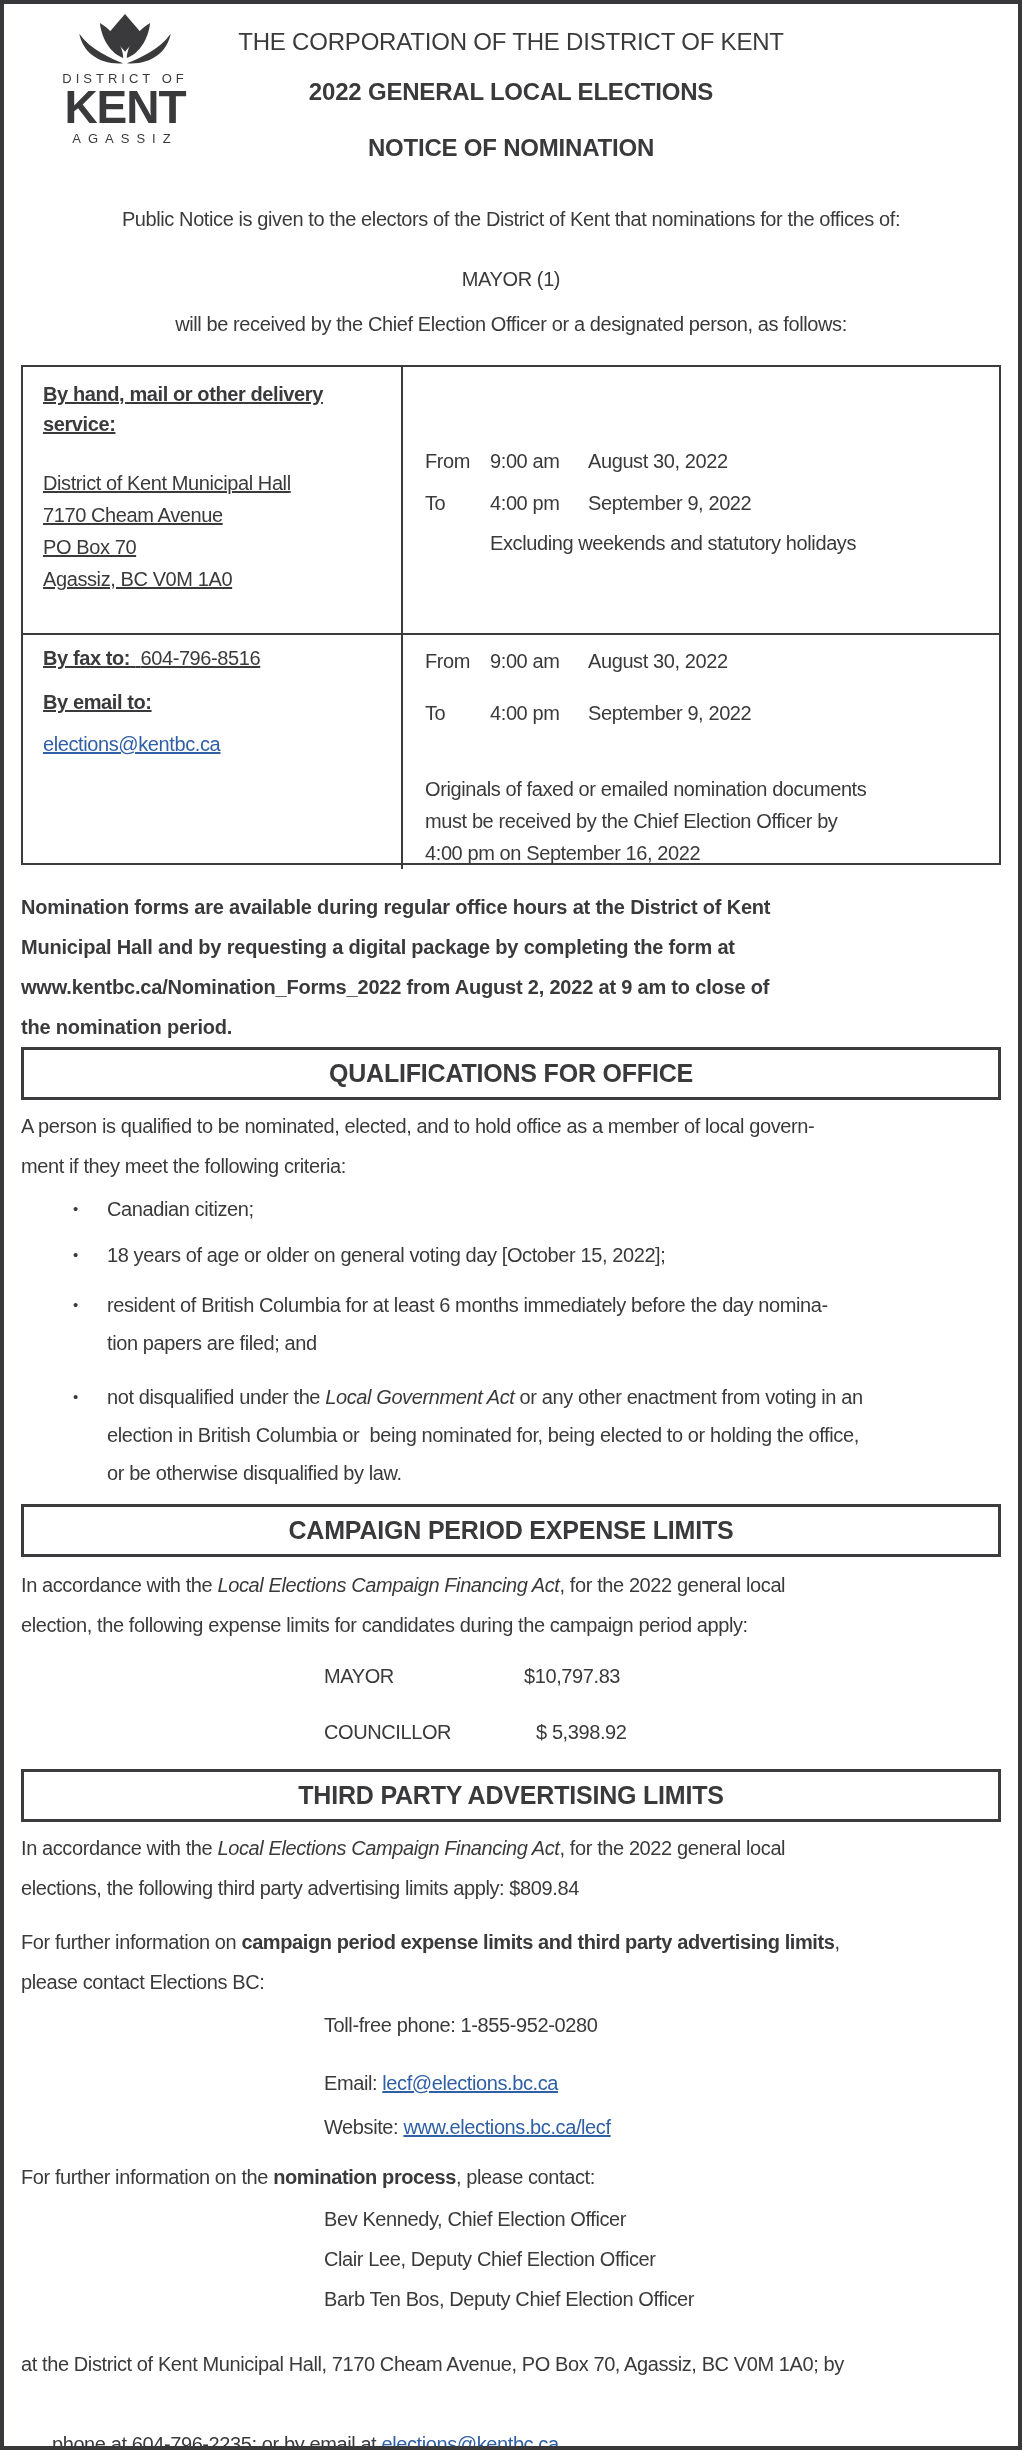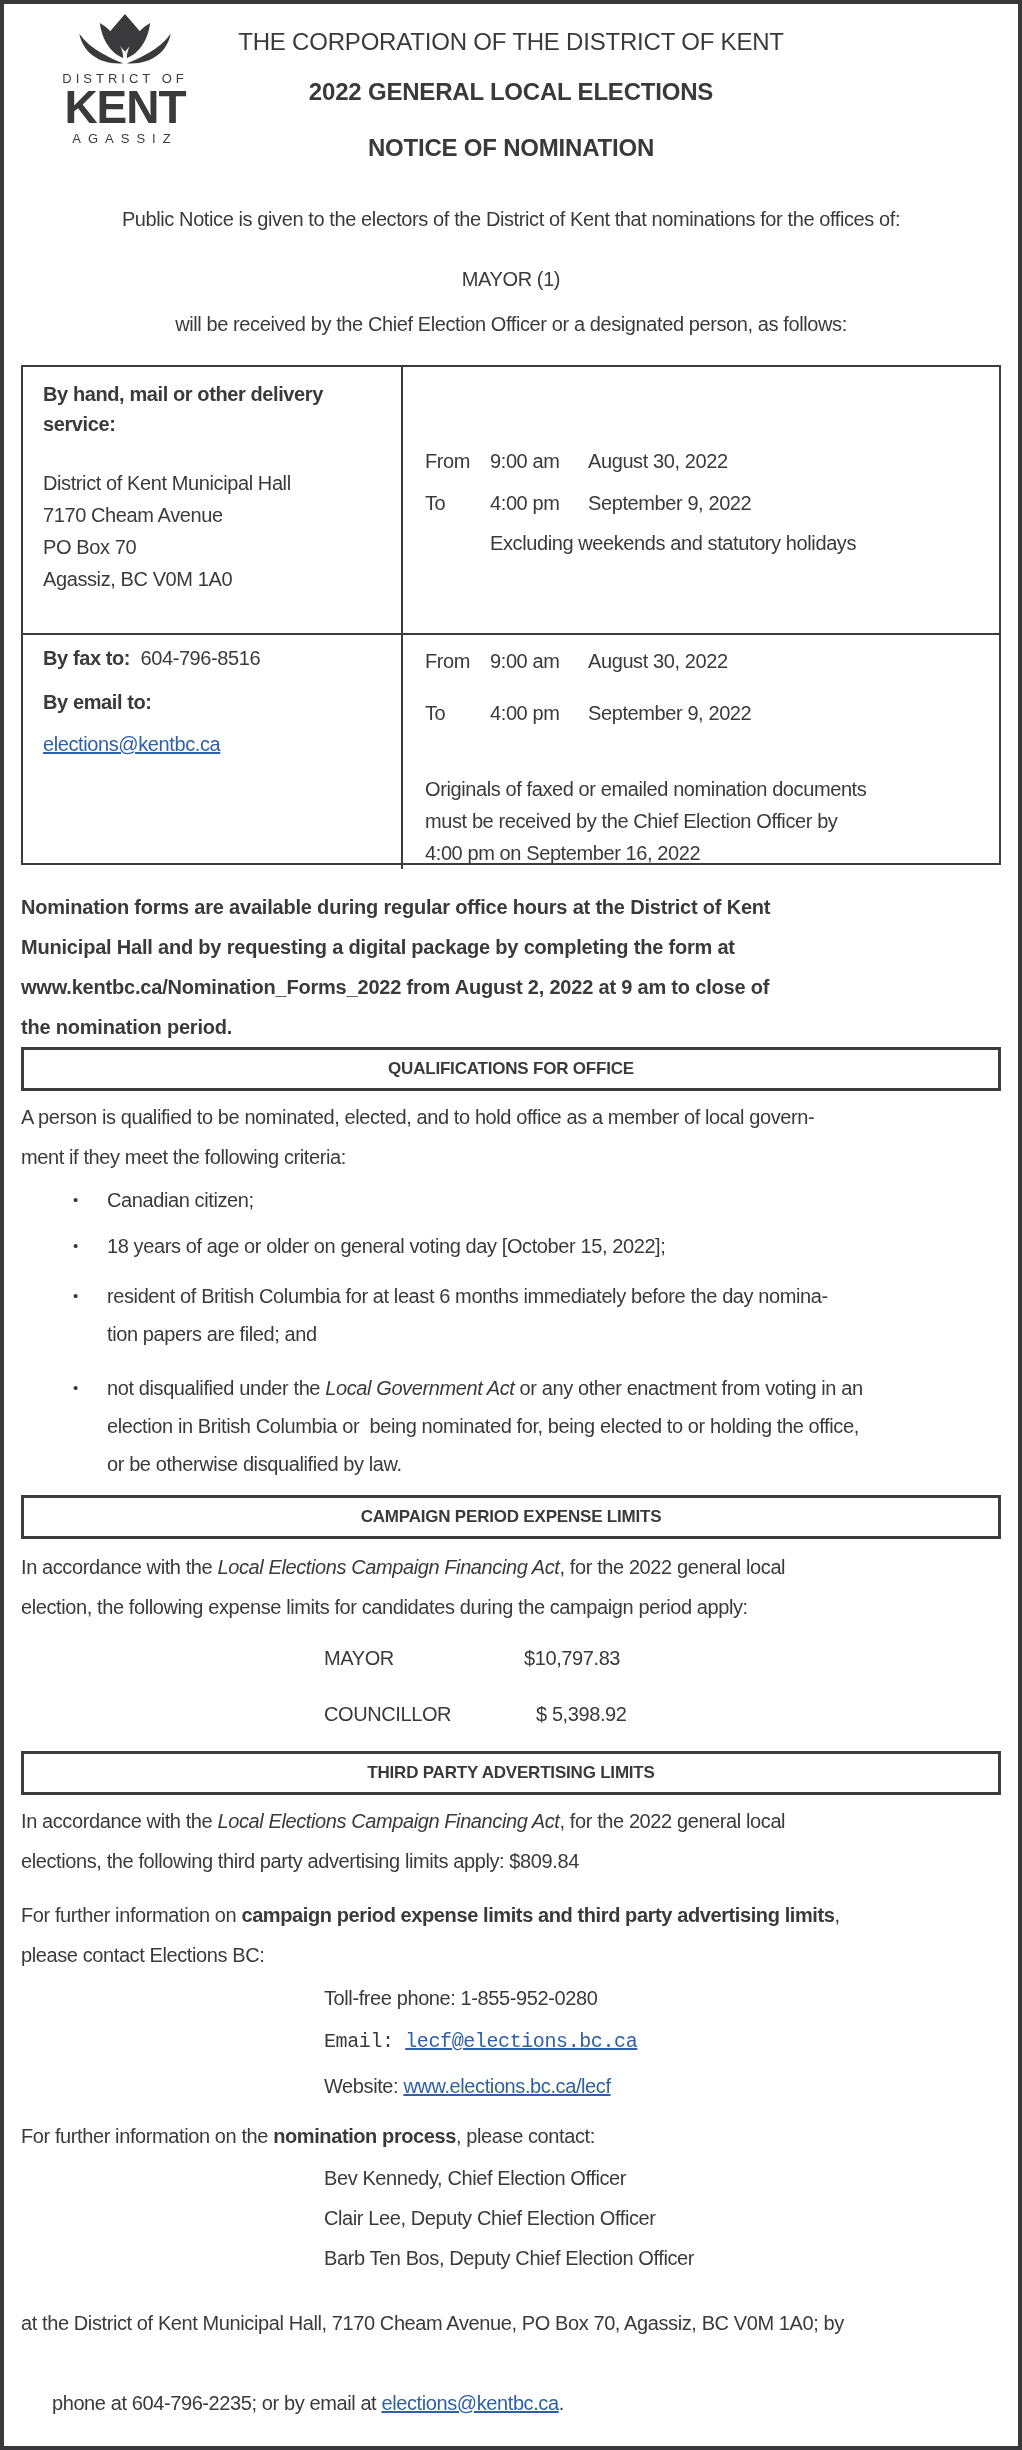--- a/index.html
+++ b/index.html
@@ -39,58 +39,58 @@
   
   .intro{margin-top:46px;line-height:30px;}
   .office1{margin-top:30px;line-height:30px;}
   .office2{margin-top:13px;line-height:30px;}
   .received{margin-top:15px;line-height:30px;}
   
   .ntable{margin-top:26px;border:2px solid #3c3c3e;}
   .trow{display:grid;grid-template-columns:378px 1fr;}
   .trow1{height:266px;border-bottom:2px solid #3c3c3e;}
   .trow2{height:228px;}
-  .cell-l{padding:12px 20px 16px 20px;box-sizing:border-box;}
+  .cell-l{padding:12px 20px 16px 20px;box-sizing:border-box;text-decoration:underline;}
   .cell-r{border-left:2px solid #3c3c3e;box-sizing:border-box;}
   .cell-r1{padding:78px 10px 0 22px;}
   .cell-r2{padding:10px 10px 0 22px;}
   .method-title{font-weight:700;line-height:30px;max-width:310px;}
   .addr{margin-top:28px;}
   .addr .tline{line-height:32px;}
   .sched-row{display:grid;grid-template-columns:65px 98px auto;line-height:32px;}
   .sched-to1{margin-top:10px;}
   .sched-to2{margin-top:20px;}
   .note1{margin-top:8px;margin-left:65px;line-height:32px;}
   .note2{margin-top:44px;}
   .note2 .tline{line-height:32px;}
   .faxline{line-height:30px;}
   .emaillabel{margin-top:14px;line-height:30px;font-weight:700;}
   .emaillink{margin-top:12px;line-height:30px;}
   
   .formspara{margin-top:22px;font-weight:700;}
   .formspara .tline{line-height:40px;letter-spacing:-0.2px;}
   .secbox{margin-top:0;border:3px solid #3c3c3e;text-align:center;
-          font-size:17px;font-weight:700;padding:9px 0;letter-spacing:-0.2px;}
+          font-size:25px;font-weight:700;padding:9px 0;letter-spacing:-0.2px;}
   .secbox.mt12{margin-top:12px;}
   .secbox.mt22{margin-top:22px;}
   .qualintro{margin-top:6px;}
   .bullet{display:grid;grid-template-columns:86px auto;}
   .bullet .mark{padding-left:52px;font-size:15px;}
   .bullet1{margin-top:8px;}  .bullet1 .tline,.bullet1 .mark{line-height:30px;}
   .bullet2{margin-top:16px;} .bullet2 .tline,.bullet2 .mark{line-height:30px;}
   .bullet3{margin-top:16px;} .bullet3 .tline,.bullet3 .mark{line-height:38px;}
   .bullet4{margin-top:16px;} .bullet4 .tline,.bullet4 .mark{line-height:38px;}
   .campintro{margin-top:8px;}
   .limitrow{display:grid;grid-template-columns:200px auto;line-height:30px;}
   .limit1{margin-top:16px;}
   .limit2{margin-top:26px;gap:12px;}
   .thirdintro{margin-top:6px;}
   .furtherinfo{margin-top:14px;}
   .tollfree{margin-top:8px;}
-  .emailrow{margin-top:14px;font-family:Liberation Mono, monospace;}
+  .emailrow{margin-top:28px;}
   .webrow{margin-top:14px;}
   .nomline{margin-top:20px;line-height:30px;}
   .officer1{margin-top:12px;} .officer2{margin-top:10px;} .officer3{margin-top:10px;}
   .footerpara{margin-top:30px;}
   .footerpara .fline{line-height:40px;white-space:pre;}
 </style>
 </head>
 <body>
 
 <div class="page">

